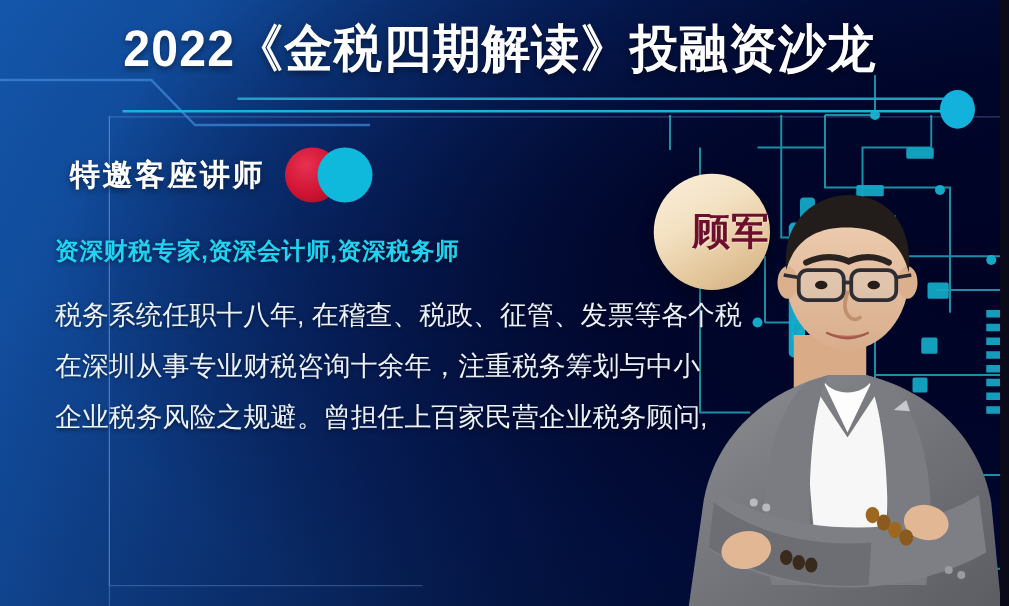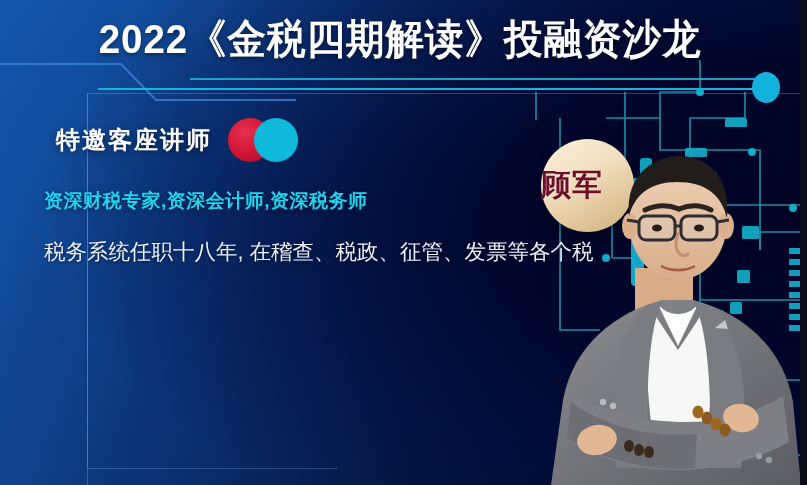--- a/index.html
+++ b/index.html
@@ -63,23 +63,23 @@
 
   
   .body-block{position:absolute;left:44px;top:232px;width:530px;}
   .body-line{
     color:#ecf2fb;font-size:21.5px;line-height:41px;white-space:nowrap;
     text-shadow:0 1px 3px rgba(0,0,0,.55);
   }
 
   
   .badge{
-    position:absolute;left:541px;top:139px;width:93px;height:93px;border-radius:50%;
+    position:absolute;left:523px;top:139px;width:93px;height:93px;border-radius:50%;
     background:linear-gradient(150deg,#fbeedb 0%,#f3e1c2 38%,#e2c59a 72%,#cfae80 100%);
-    display:flex;align-items:center;justify-content:flex-start;
+    display:flex;align-items:center;justify-content:flex-end;
     box-shadow:0 3px 12px rgba(0,0,0,.4);
   }
   .badge span{
     color:#6d0f2c;font-size:30px;font-weight:bold;letter-spacing:1px;
     text-shadow:1px 1px 0 rgba(255,255,255,.35);
   }
 
   
   .portrait{position:absolute;left:545px;top:150px;width:262px;height:335px;}
 </style>
@@ -171,20 +171,22 @@
     <div class="circ-wrap">
       <div class="circ red"></div>
       <div class="circ cyan"></div>
     </div>
   </div>
 
   <div class="subtitle">资深财税专家,资深会计师,资深税务师</div>
 
   <div class="body-block">
     <div class="body-line">税务系统任职十八年, 在稽查、税政、征管、发票等各个税</div>
+    <div class="body-line">在深圳从事专业财税咨询十余年，注重税务筹划与中小</div>
+    <div class="body-line">企业税务风险之规避。曾担任上百家民营企业税务顾问,</div>
   </div>
 
   <div class="badge">
     <span>顾军</span>
   </div>
 
   <svg class="portrait" viewBox="0 0 262 335" aria-hidden="true">
     <defs>
       <linearGradient id="suit" x1="0" y1="0" x2="1" y2="1">
         <stop offset="0%" stop-color="#8e8f93"></stop>

